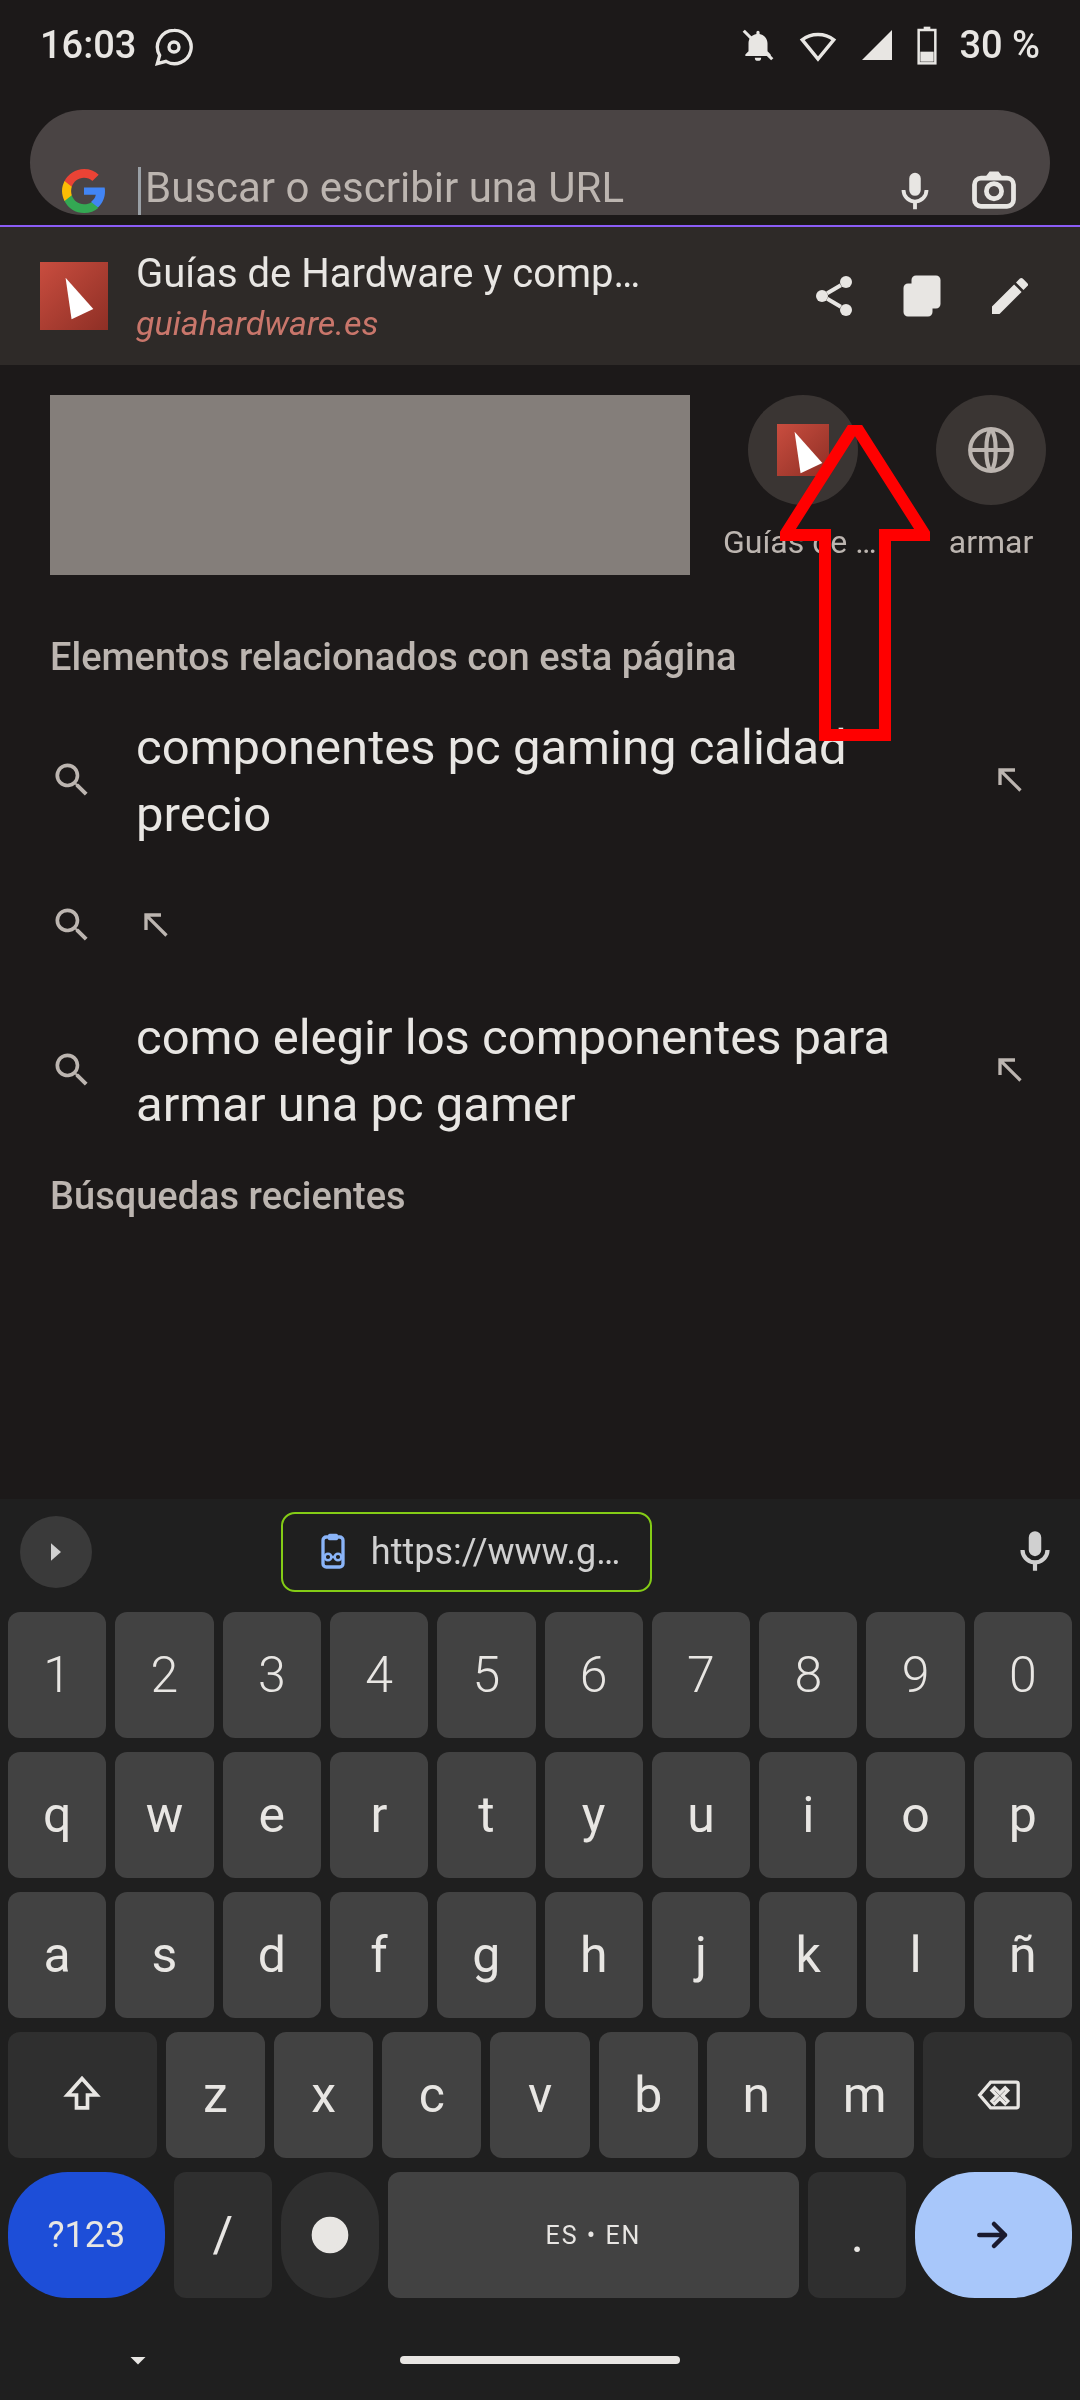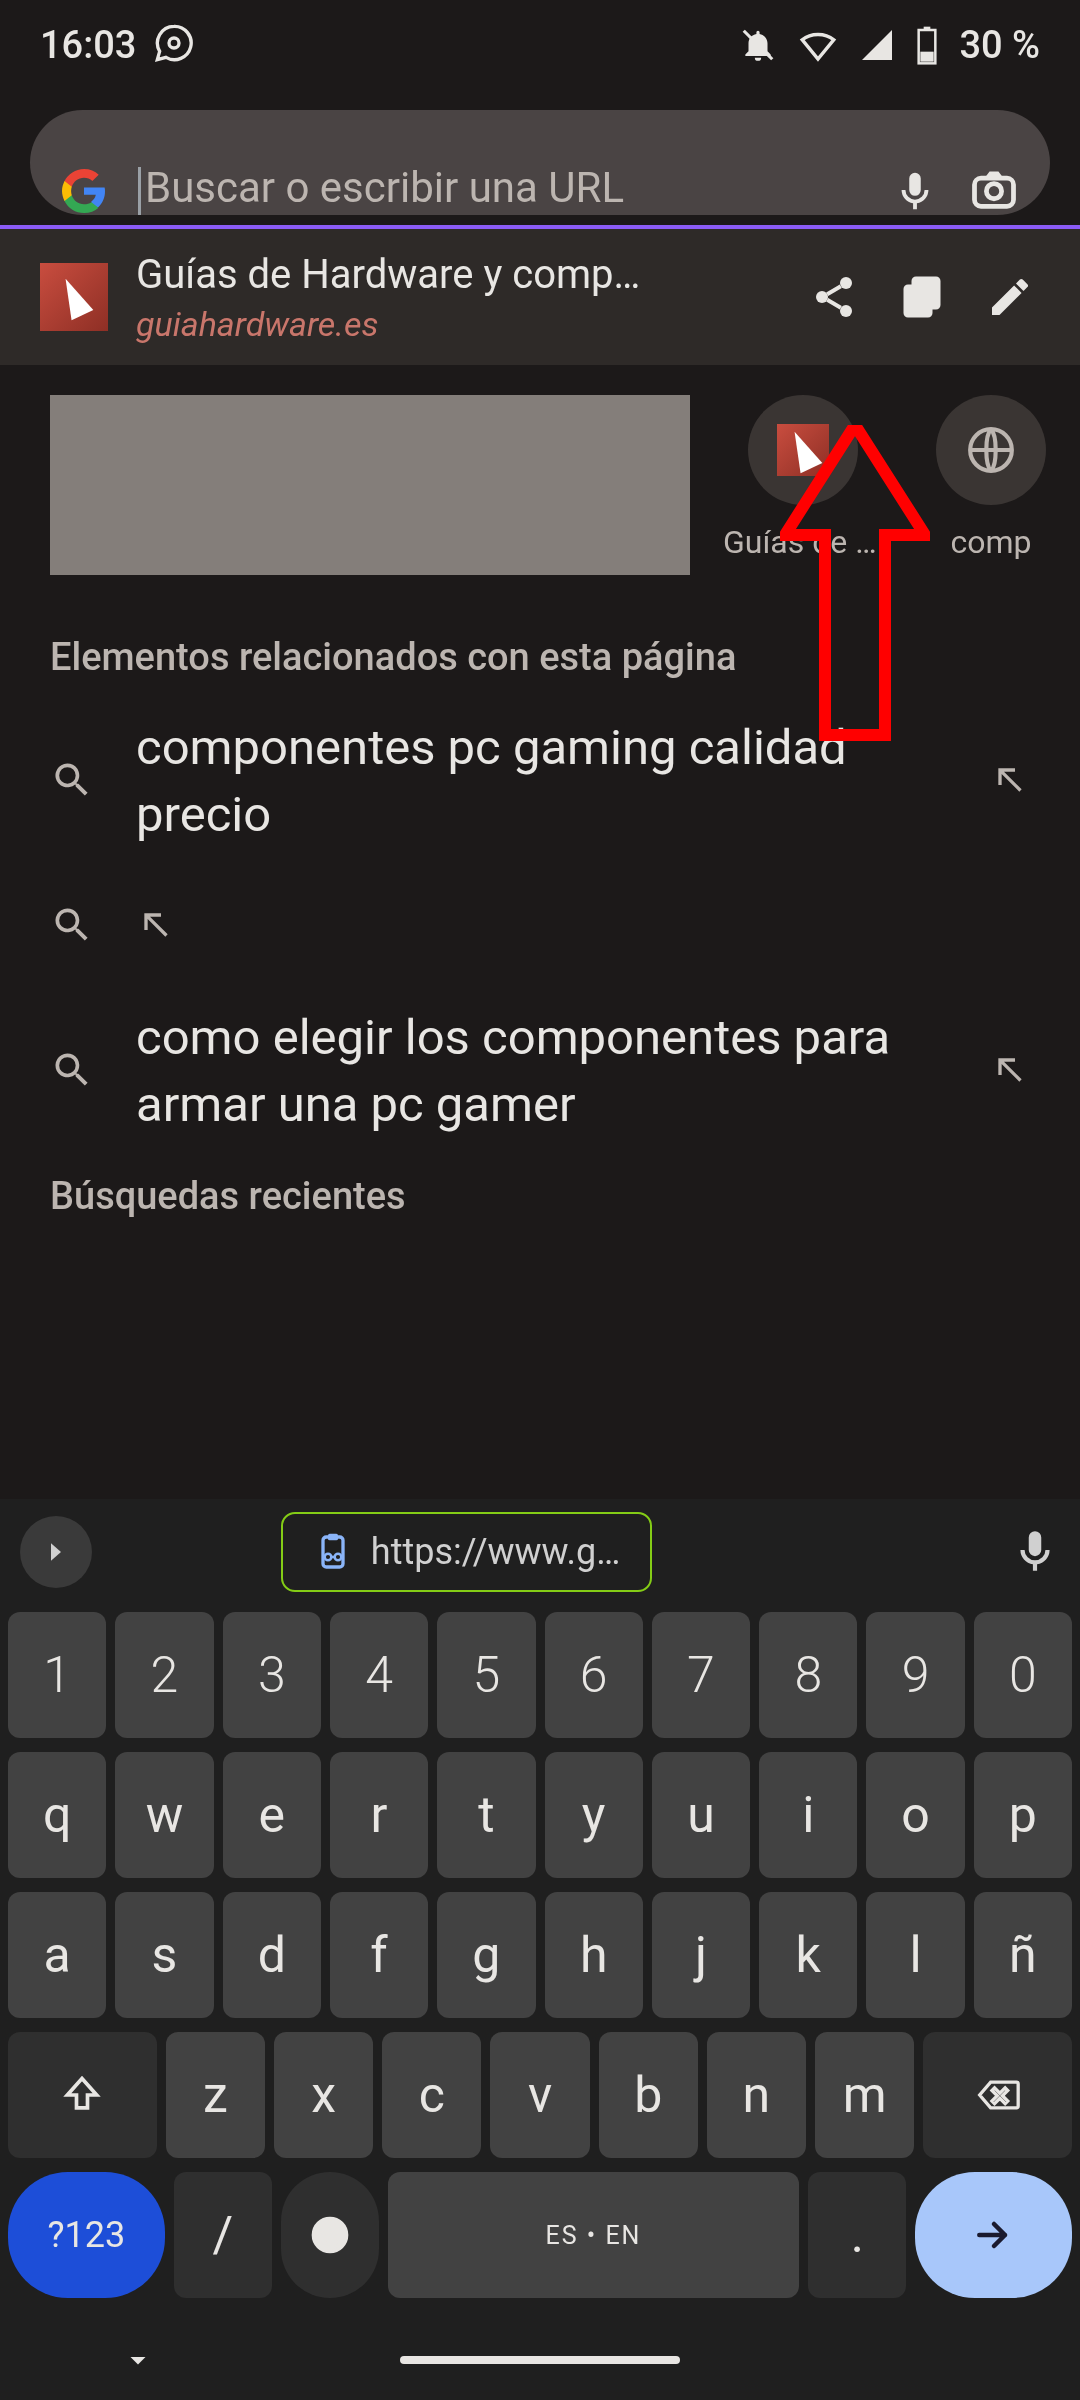--- a/index.html
+++ b/index.html
@@ -1,33 +1,33 @@
 <!DOCTYPE html>
 <html><head>
 <meta charset="utf-8">
 <style>
   * { box-sizing: border-box; margin: 0; padding: 0; font-family: Roboto, -apple-system, sans-serif; }
   body { background: #1c1919; color: #e8e6e3; width: 1080px; height: 2400px; overflow: hidden; position: relative; }
 
   
   .status-bar { height: 90px; display: flex; align-items: center; padding: 0 40px; font-size: 38px; font-weight: 500; }
-  .status-left { display: flex; align-items: flex-start; gap: 18px; }
+  .status-left { display: flex; align-items: flex-end; gap: 18px; }
   .status-right { margin-left: auto; display: flex; align-items: center; gap: 20px; }
   .status-right svg { fill: #e8e6e3; }
 
   
   .search-wrap { padding: 20px 30px 10px; }
   .search-bar { background: #4a4444; border-radius: 55px; height: 105px; display: flex; align-items: flex-end; padding: 0 30px; gap: 30px; }
   .g-logo { width: 48px; height: 48px; }
   .search-input { flex: 1; font-size: 42px; color: #bcb5b0; }
   .search-cursor { display:inline-block; width:3px; height:48px; background:#9aa0a6; vertical-align:middle; margin-right:4px; animation: blink 1s infinite; }
   @keyframes blink { 50% { opacity: 0; } }
 
   
-  .current-page { background: #2e2a28; height: 140px; display: flex; align-items: center; padding: 0 40px; gap: 28px; border-top:4px solid #8b5cf6;}
+  .current-page { background: #2e2a28; height: 140px; display: flex; align-items: center; padding: 0 40px; gap: 28px; border-top:2px solid #8b5cf6;}
   .favicon { width: 68px; height: 68px; background: linear-gradient(135deg,#c94d3f,#8e2f25); display:flex; align-items:center; justify-content:center;}
   .favicon-inner { width:0; height:0; border-left:12px solid transparent; border-right:12px solid transparent; border-bottom:40px solid #fff; transform:rotate(-25deg);}
   .page-titles { flex: 1; min-width: 0; }
   .page-title { font-size: 40px; font-weight: 400; color:#e8e6e3; white-space: nowrap; overflow: hidden; text-overflow: ellipsis; }
   .page-url { font-size: 34px; color: #c9766b; margin-top:6px;font-style:italic;}
   .icon-btn { width: 60px; height: 60px; display:flex; align-items:center; justify-content:center;}
   .icon-btn svg { fill: #e8e6e3; }
 
   
   .shortcuts { display: flex; gap: 38px; padding: 30px 0 30px 50px; overflow:hidden; align-items:flex-start;}
@@ -163,21 +163,21 @@
       </div>
     <div class="shortcut-label">Guías de H…</div>
   </div>
   <div class="shortcut">
     <div class="shortcut-circle">
         <svg width="50" height="50" viewBox="0 0 24 24" fill="none" stroke="#bcb5b0" stroke-width="2">
           <circle cx="12" cy="12" r="10"></circle>
           <path d="M2 12h20M12 2c3 3 3 17 0 20M12 2c-3 3-3 17 0 20"></path>
         </svg>
       </div>
-    <div class="shortcut-label">comp</div>
+    <div class="shortcut-label">armar</div>
   </div>
 </div>
 
 <div class="section-header">Elementos relacionados con esta página</div>
 
 <div class="sugg">
   <div class="sugg-icon"><svg viewBox="0 0 24 24">
         <path d="M15.5 14h-.8l-.3-.3a6.5 6.5 0 1 0-.7.7l.3.3v.8l5 5 1.5-1.5-5-5zM9.5 14a4.5 4.5 0 1 1 0-9 4.5 4.5 0 0 1 0 9z"></path>
       </svg></div>
   <div class="sugg-text">componentes pc gaming calidad precio</div>

